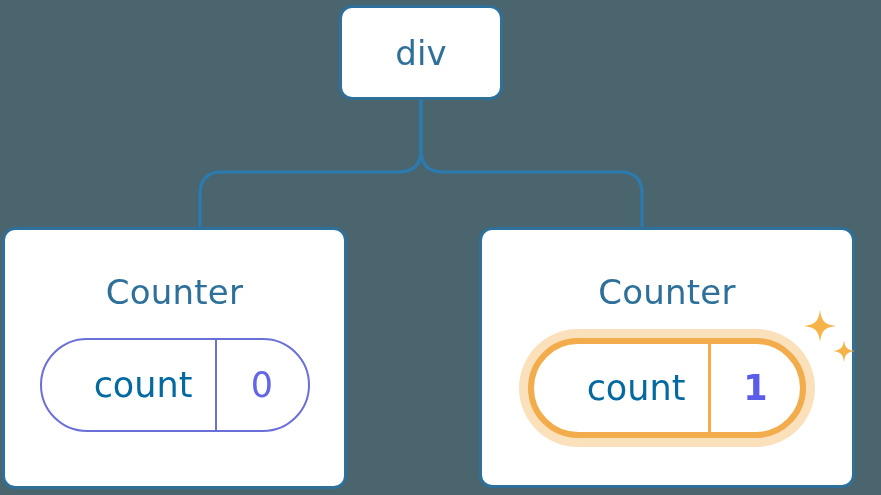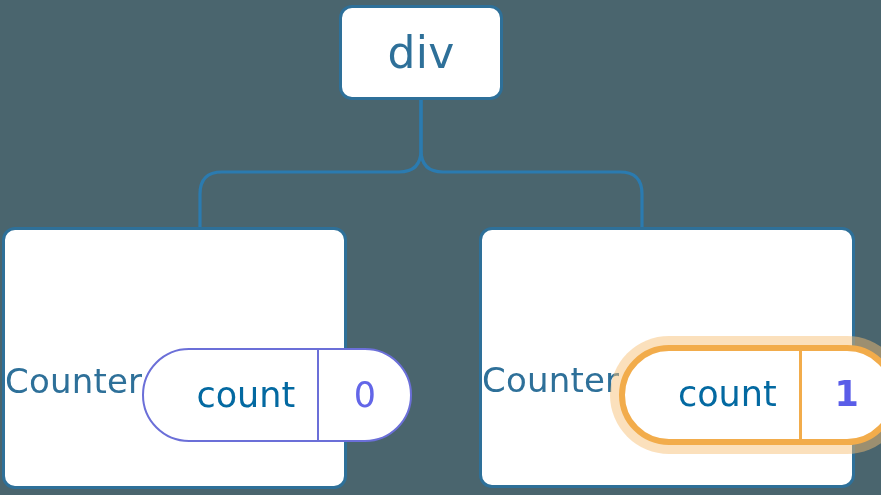--- a/index.html
+++ b/index.html
@@ -44,29 +44,30 @@
     left: 339px;
     top: 5px;
     width: 164px;
     height: 95px;
     display: flex;
     align-items: center;
     justify-content: center;
   }
   .node-label-div {
     color: #2e7099;
-    font-size: 44px;
+    font-size: 34px;
     font-weight: 500;
     letter-spacing: 0.2px;
     line-height: 1;
   }
 
   
   .card-counter {
     display: flex;
+    flex-direction: column;
     align-items: center;
     padding-top: 45px;
   }
   #node-counter-left {
     left: 2px;
     top: 227px;
     width: 345px;
     height: 262px;
   }
   #node-counter-right {

